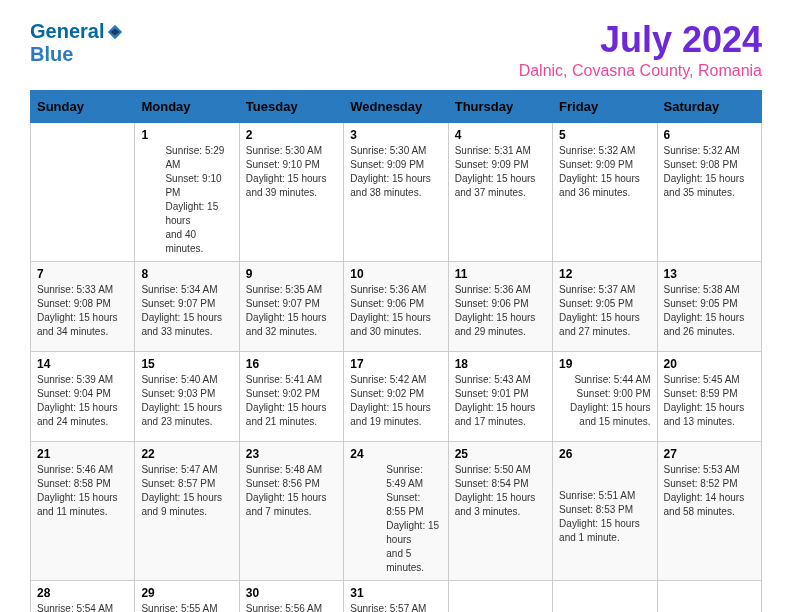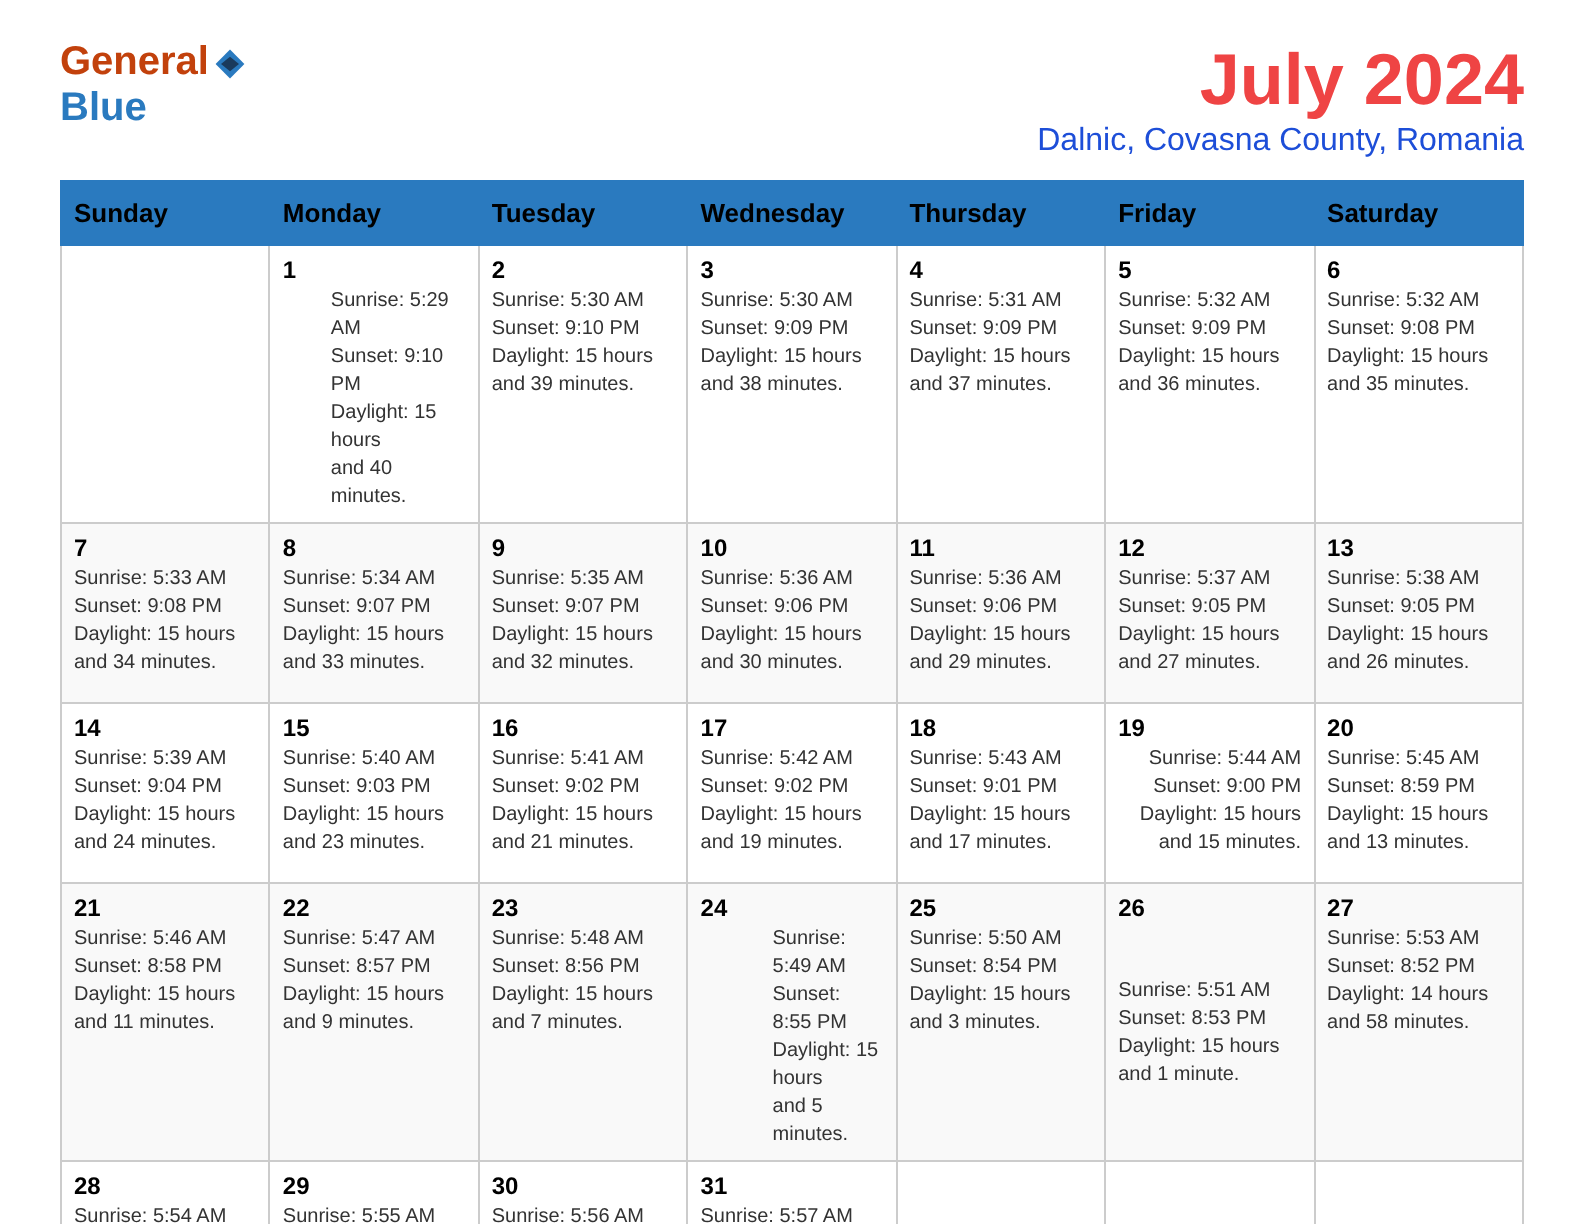--- a/index.html
+++ b/index.html
@@ -21,44 +21,44 @@
       flex-direction: column;
       align-items: flex-start;
     }
     .logo-text {
       display: flex;
       align-items: center;
     }
     .logo-general {
       font-size: 20px;
       font-weight: bold;
-      color: #c2410c;
+      color: #0369a1;
     }
     .logo-blue {
       font-size: 20px;
       font-weight: bold;
       color: #2a7abf;
     }
     .logo-icon {
       width: 18px;
       height: 18px;
       margin-left: 2px;
     }
     .title-block {
       text-align: right;
     }
     .month-year {
       font-size: 36px;
       font-weight: bold;
-      color: #ef4444;
+      color: #6d28d9;
       line-height: 1.1;
     }
     .location {
       font-size: 16px;
-      color: #1d4ed8;
+      color: #ec4899;
       margin-top: 2px;
     }
     table {
       width: 100%;
       border-collapse: collapse;
       font-size: 11px;
     }
     thead tr th {
       background-color: #2a7abf;
       color: #000000;

